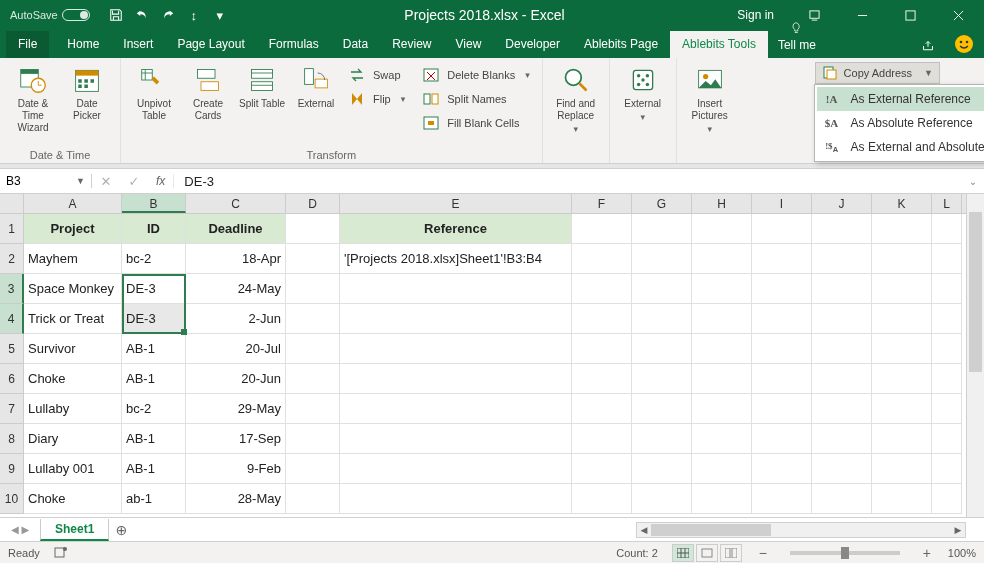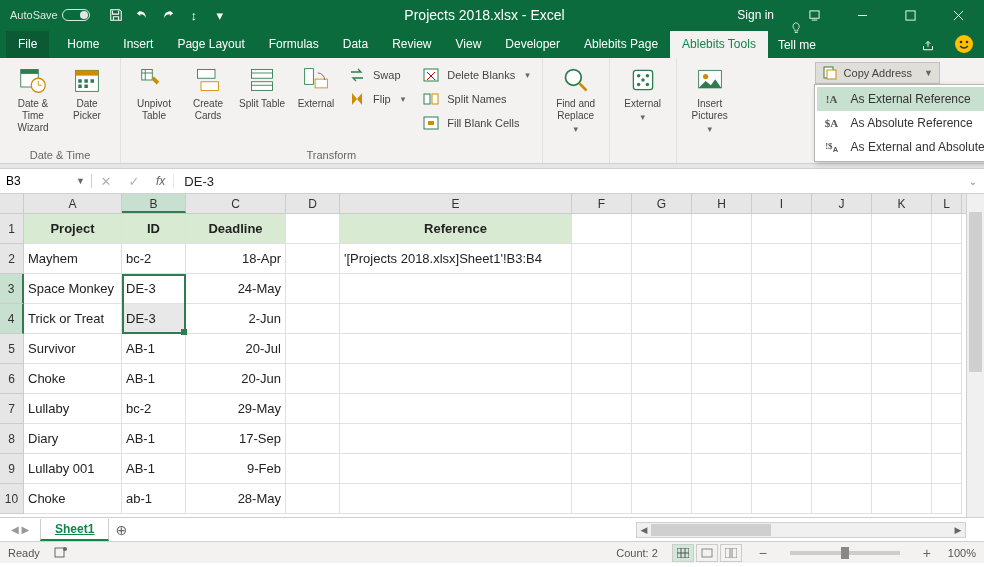--- a/index.html
+++ b/index.html
@@ -80,21 +80,21 @@
 .cell.sel-range { background: #e8e8e8; }
 .cell.active { background: #fff; }
 .sel-border { position: absolute; border: 2px solid #2f7d4e; pointer-events: none; }
 .sel-handle { position: absolute; width: 6px; height: 6px; background: #2f7d4e; bottom: -3px; right: -3px; }
 .vscroll { width: 18px; background: #f0f0f0; border-left: 1px solid #d0d0d0; position: relative; }
 .vscroll .thumb { position: absolute; top: 18px; left: 2px; right: 2px; height: 160px; background: #cfcfcf; border-radius: 1px; }
 
 
 .sheet-tabs { height: 24px; background: #fff; border-top: 1px solid #d0d0d0; display: flex; align-items: center; font-size: 12px; }
 .st-nav { width: 40px; display: flex; justify-content: center; gap: 6px; color: #999; font-size: 10px; }
-.sheet-tab { padding: 3px 14px; border: 1px solid #ccc; border-top: none; background: #fff; border-bottom: 2px solid #108747; font-weight: bold; color: #108747; text-decoration: underline; }
+.sheet-tab { padding: 3px 14px; border: 1px solid #ccc; border-top: none; background: #fff; border-bottom: 2px solid #108747; font-weight: bold; color: #108747; }
 .add-sheet { width: 24px; text-align: center; color: #666; font-size: 14px; }
 .sheet-tabs .spacer { flex: 1; }
 .hscroll { width: 330px; height: 16px; background: #f0f0f0; border: 1px solid #d0d0d0; position: relative; margin-right: 18px; }
 .hscroll .thumb { position: absolute; left: 14px; top: 1px; bottom: 1px; width: 120px; background: #cfcfcf; }
 .hscroll .arr { position: absolute; top: 0; width: 14px; text-align: center; font-size: 9px; line-height: 14px; color: #666; }
 .hscroll .arr.l { left: 0; } .hscroll .arr.r { right: 0; }
 
 
 .status-bar { height: 22px; background: #f3f2f1; border-top: 1px solid #d0d0d0; display: flex; align-items: center; font-size: 11px; color: #555; padding: 0 8px; gap: 14px; }
 .status-bar .spacer { flex: 1; }

